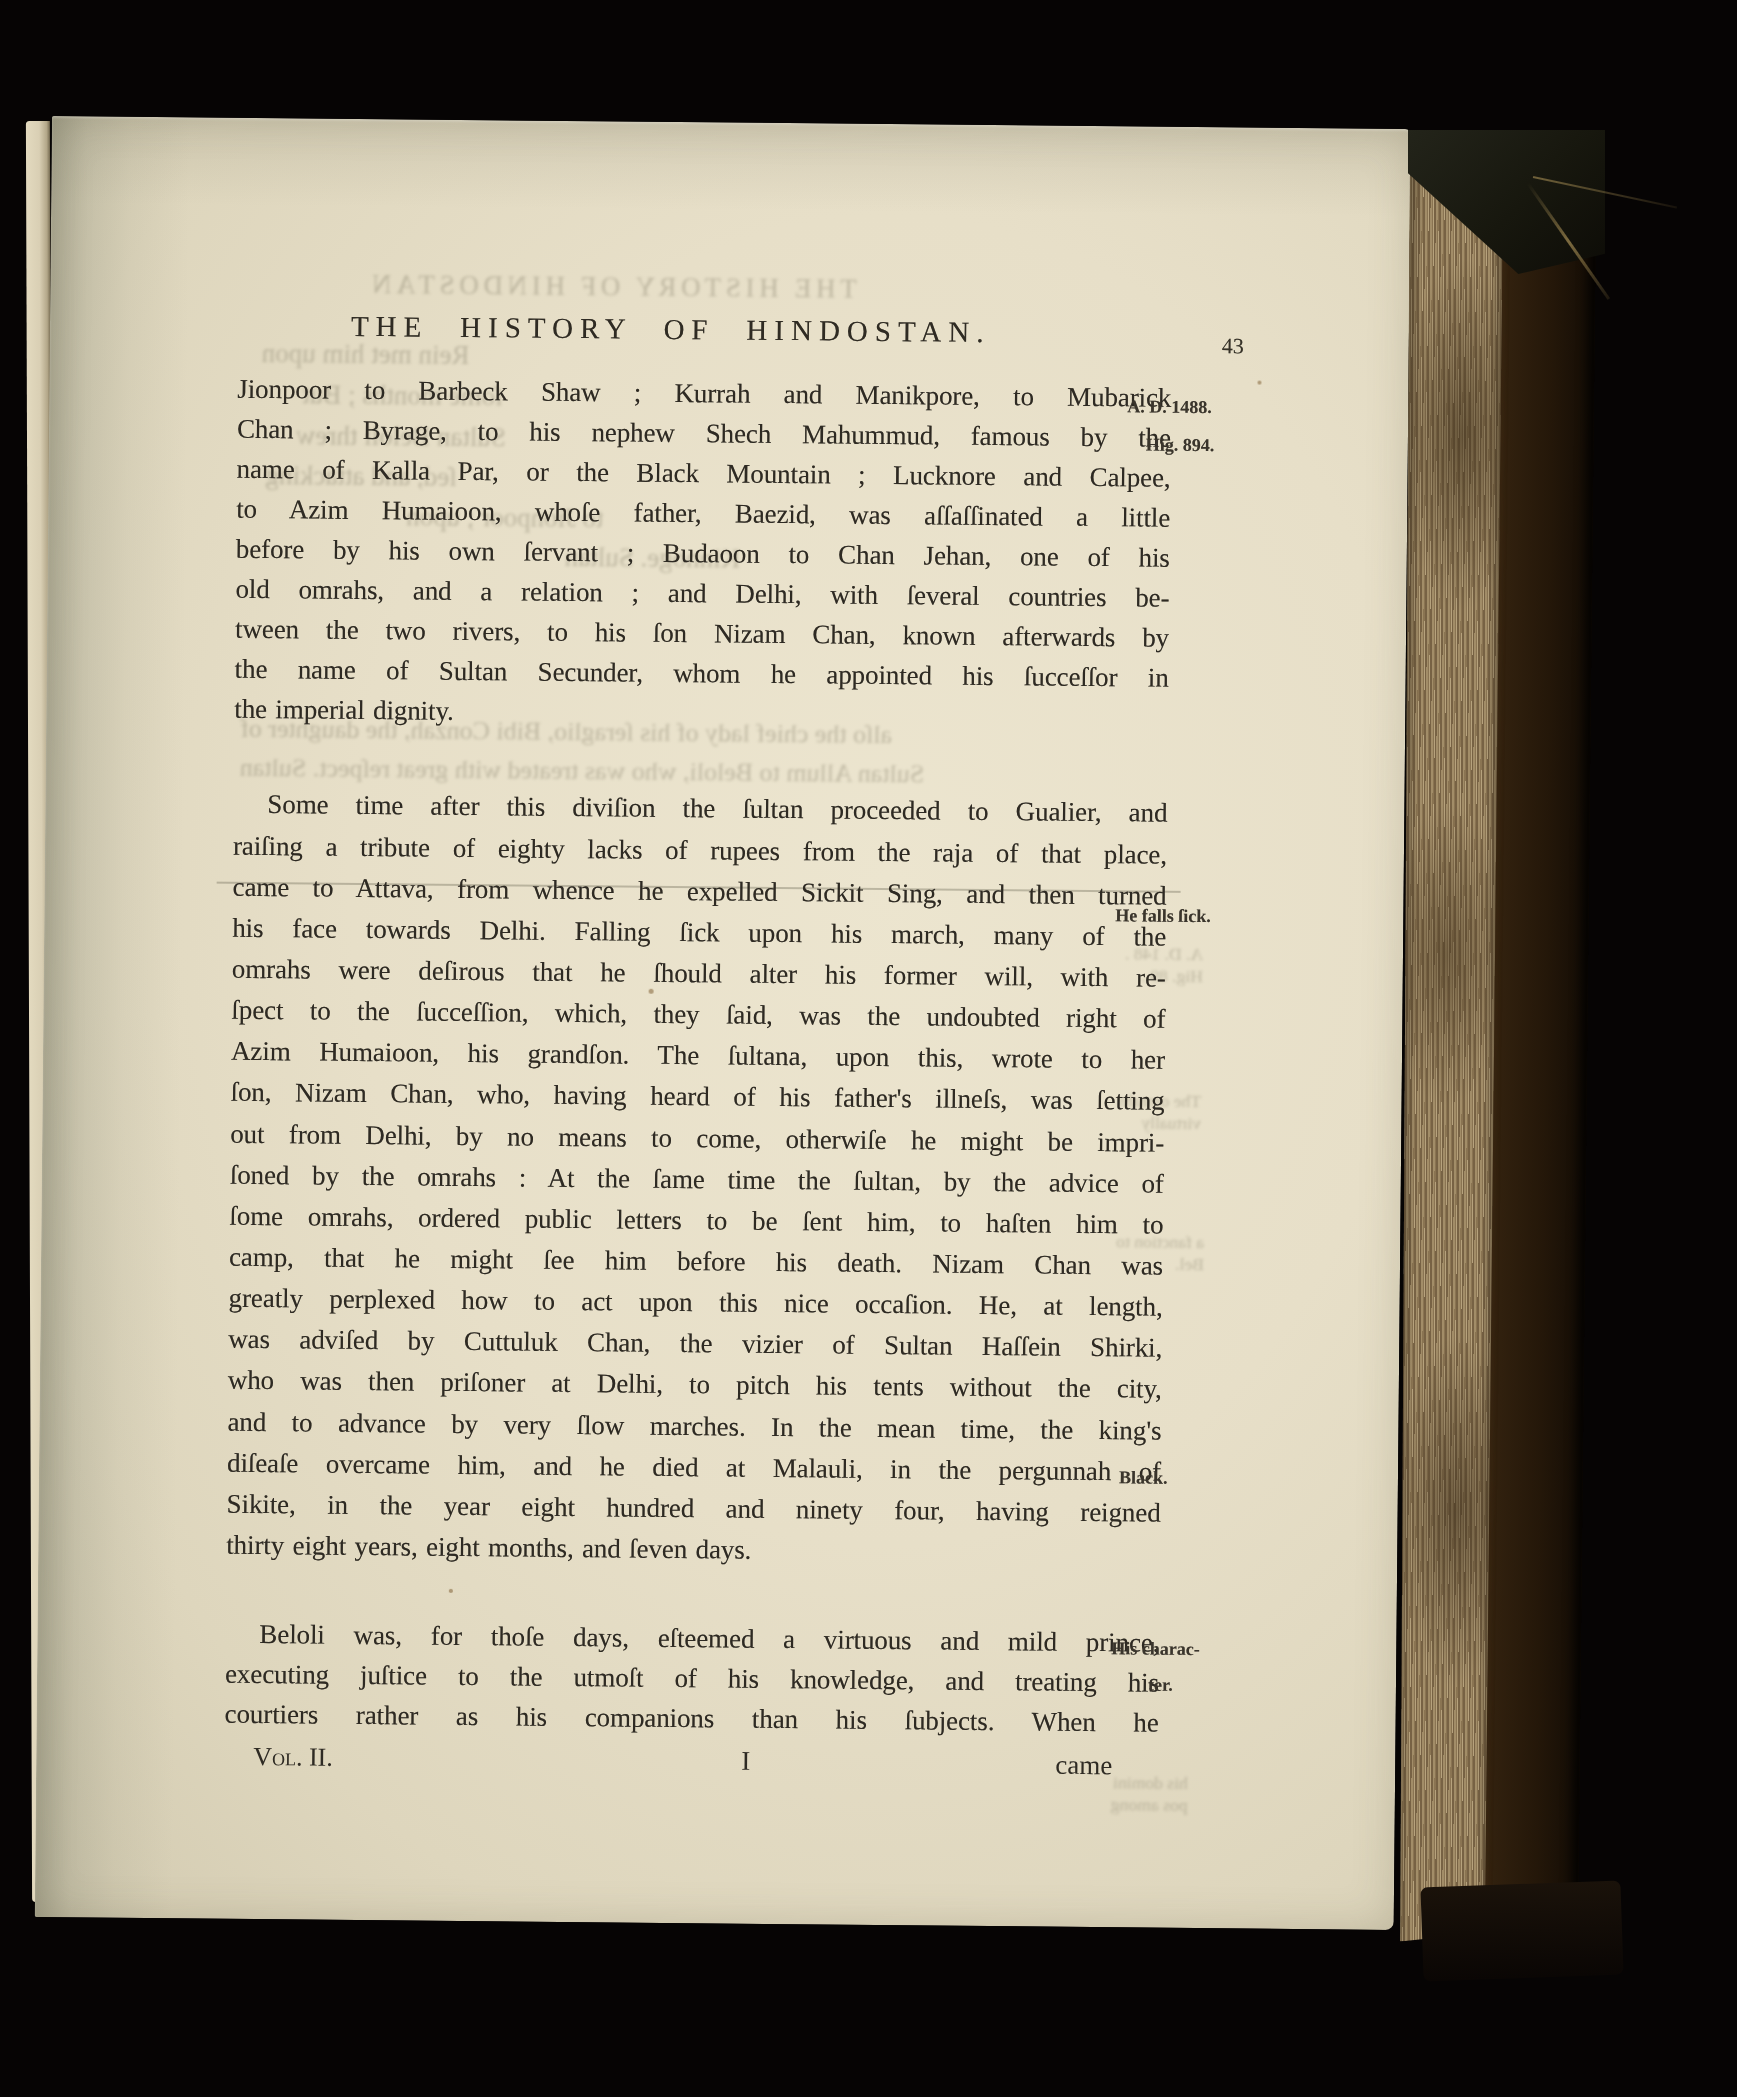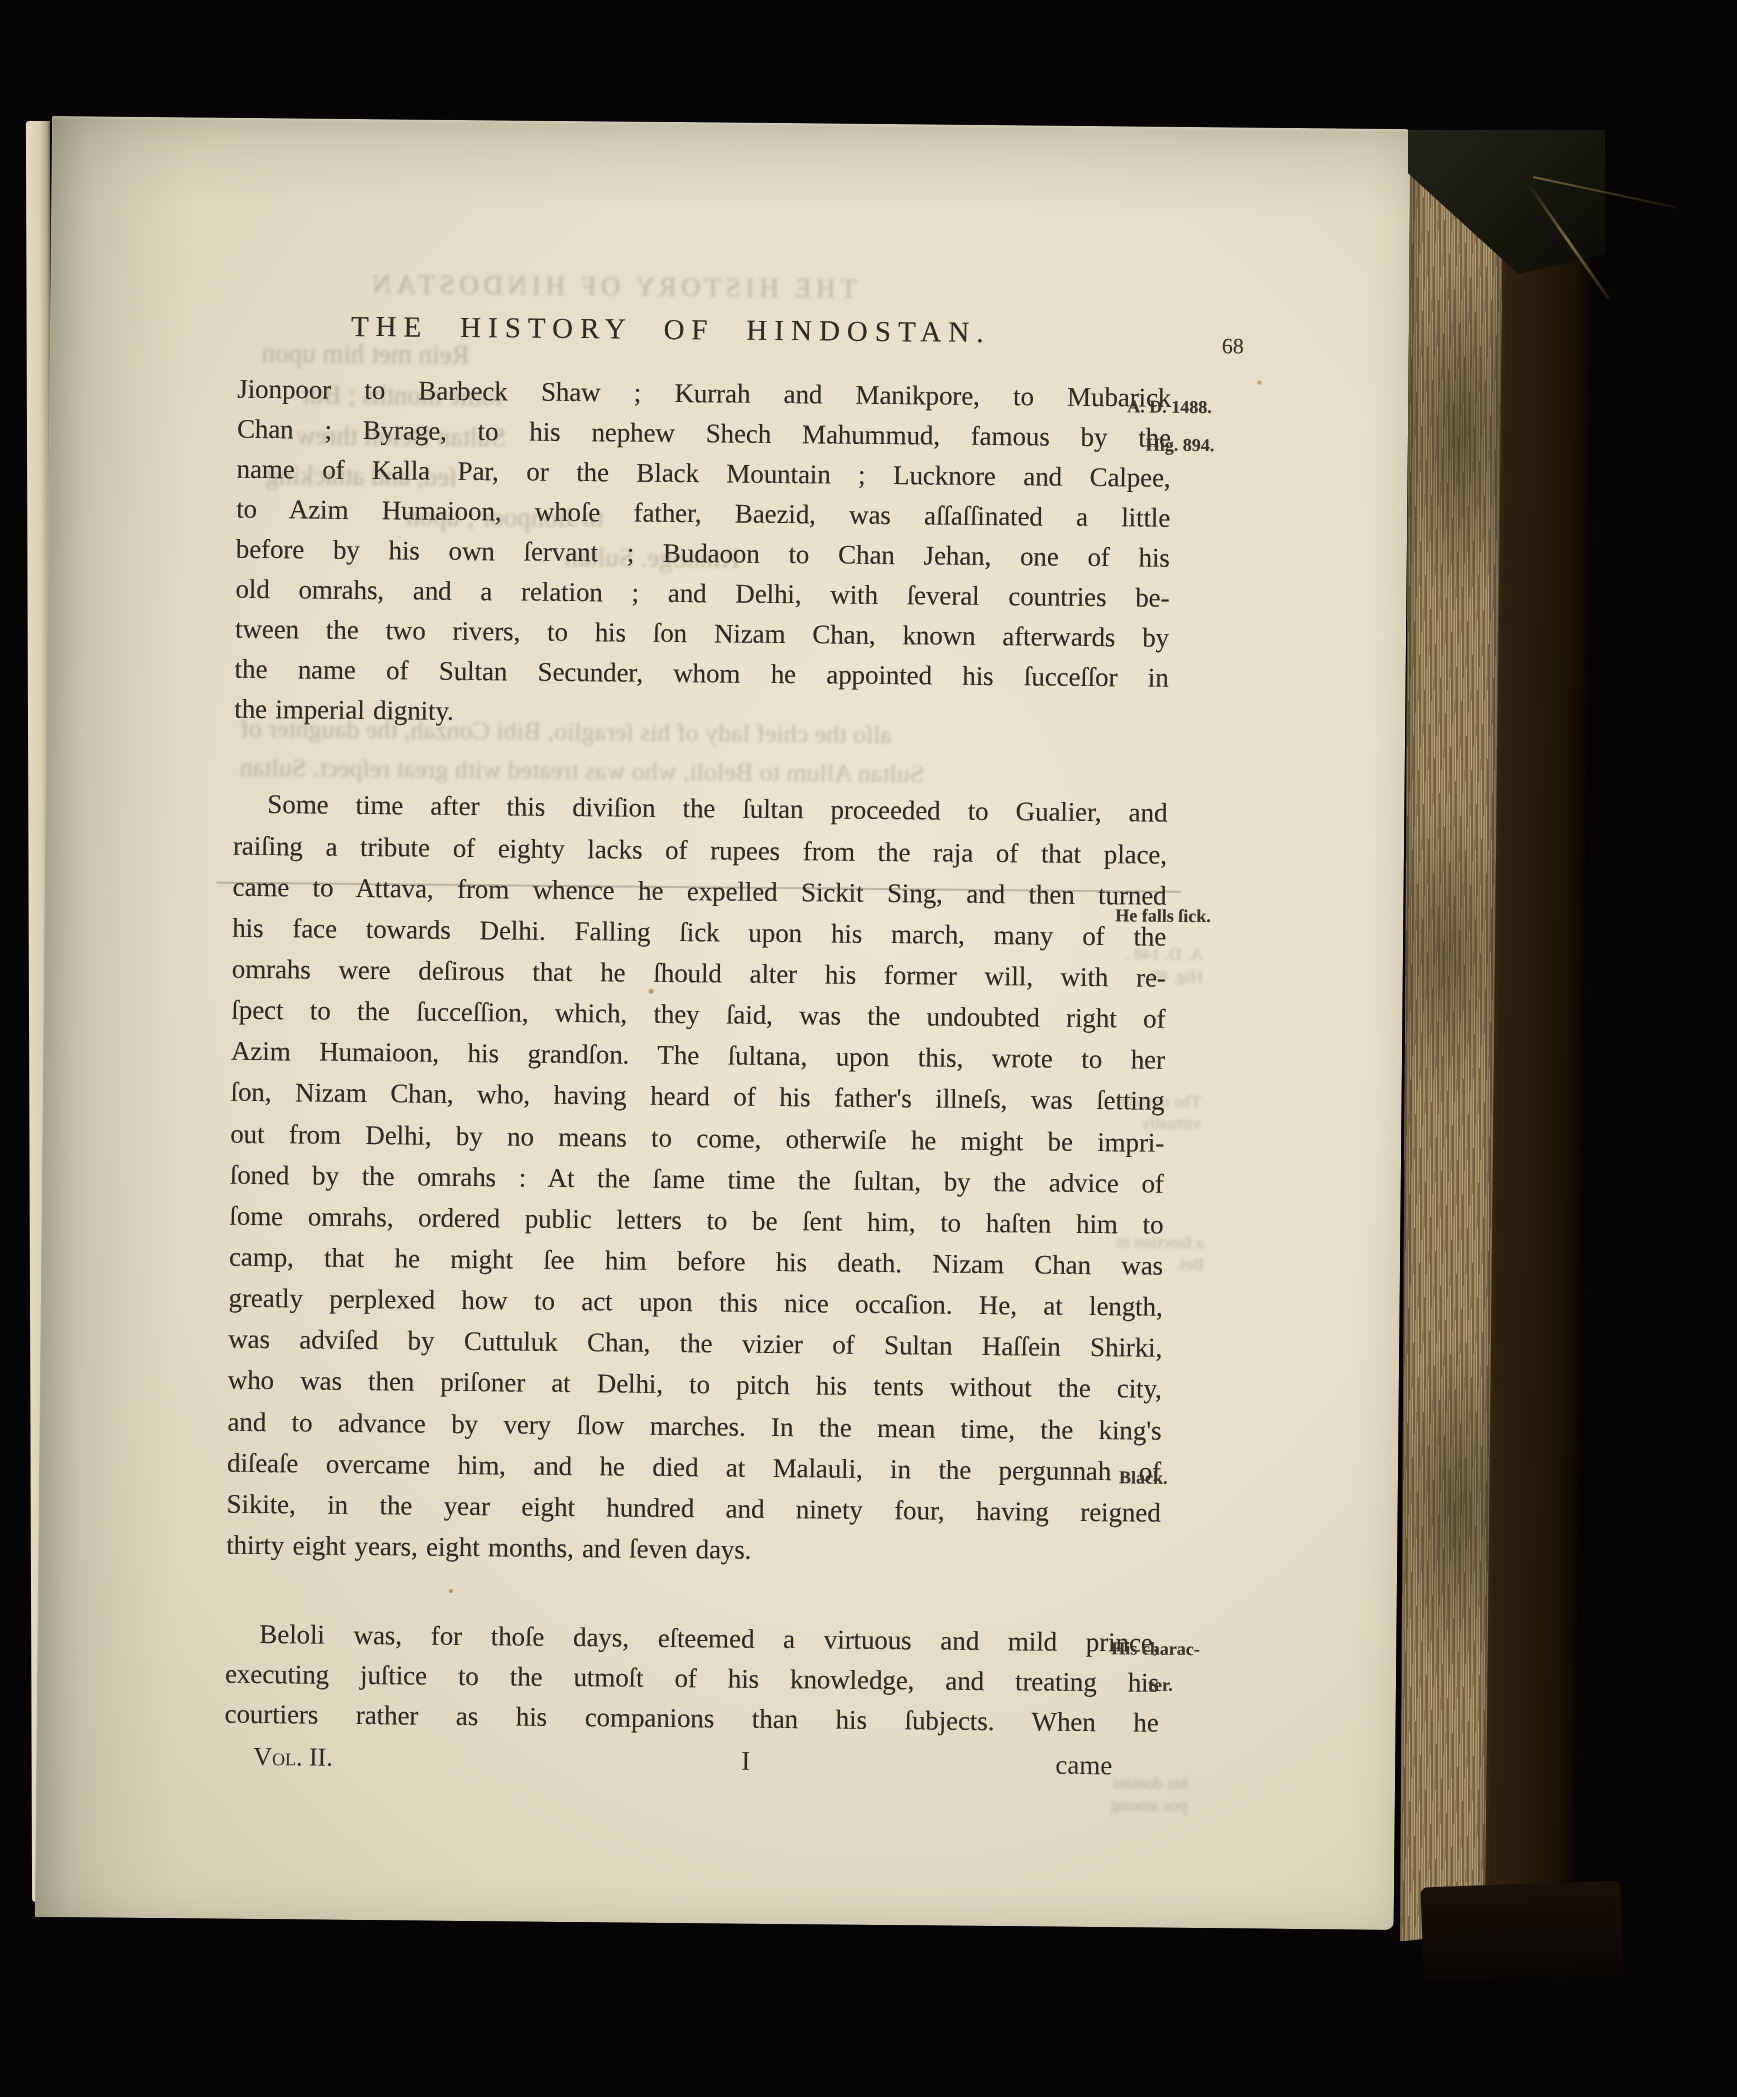--- a/index.html
+++ b/index.html
@@ -136,21 +136,21 @@
 Bel.</div>
     <div class="ghost" style="left:1075px;top:1646px;font-size:17.6px;">his domini
 pos among</div>
 
     <div class="scratch"></div>
     <div class="spot" style="left:605px;top:867px;width:5.3px;height:5.3px;"></div>
     <div class="spot" style="left:1208px;top:253px;width:4.1px;height:4.1px;"></div>
     <div class="spot" style="left:411px;top:1469px;width:3.5px;height:3.5px;"></div>
 
     <div class="running-head">THE HISTORY OF HINDOSTAN.</div>
-    <div class="page-number">68</div>
+    <div class="page-number">43</div>
 
     <div class="textblock" id="textblock">
         <div class="line" style="top: 258px;">Jionpoor to Barbeck Shaw ;  Kurrah and Manikpore, to Mubarick</div>
         <div class="line" style="top: 298px;">Chan ; Byrage, to his nephew Shech Mahummud, famous by the</div>
         <div class="line" style="top: 338px;">name of Kalla Par, or the Black Mountain ; Lucknore and Calpee,</div>
         <div class="line" style="top: 378px;">to Azim Humaioon, whoſe father, Baezid, was aſſaſſinated a little</div>
         <div class="line" style="top: 418px;">before by his own ſervant ;  Budaoon to Chan Jehan, one of his</div>
         <div class="line" style="top: 458px;">old omrahs, and a relation ; and Delhi, with ſeveral countries be-</div>
         <div class="line" style="top: 498px;">tween the two rivers, to his ſon Nizam Chan, known afterwards by</div>
         <div class="line" style="top: 538px;">the name of Sultan Secunder, whom he appointed his ſucceſſor in</div>

